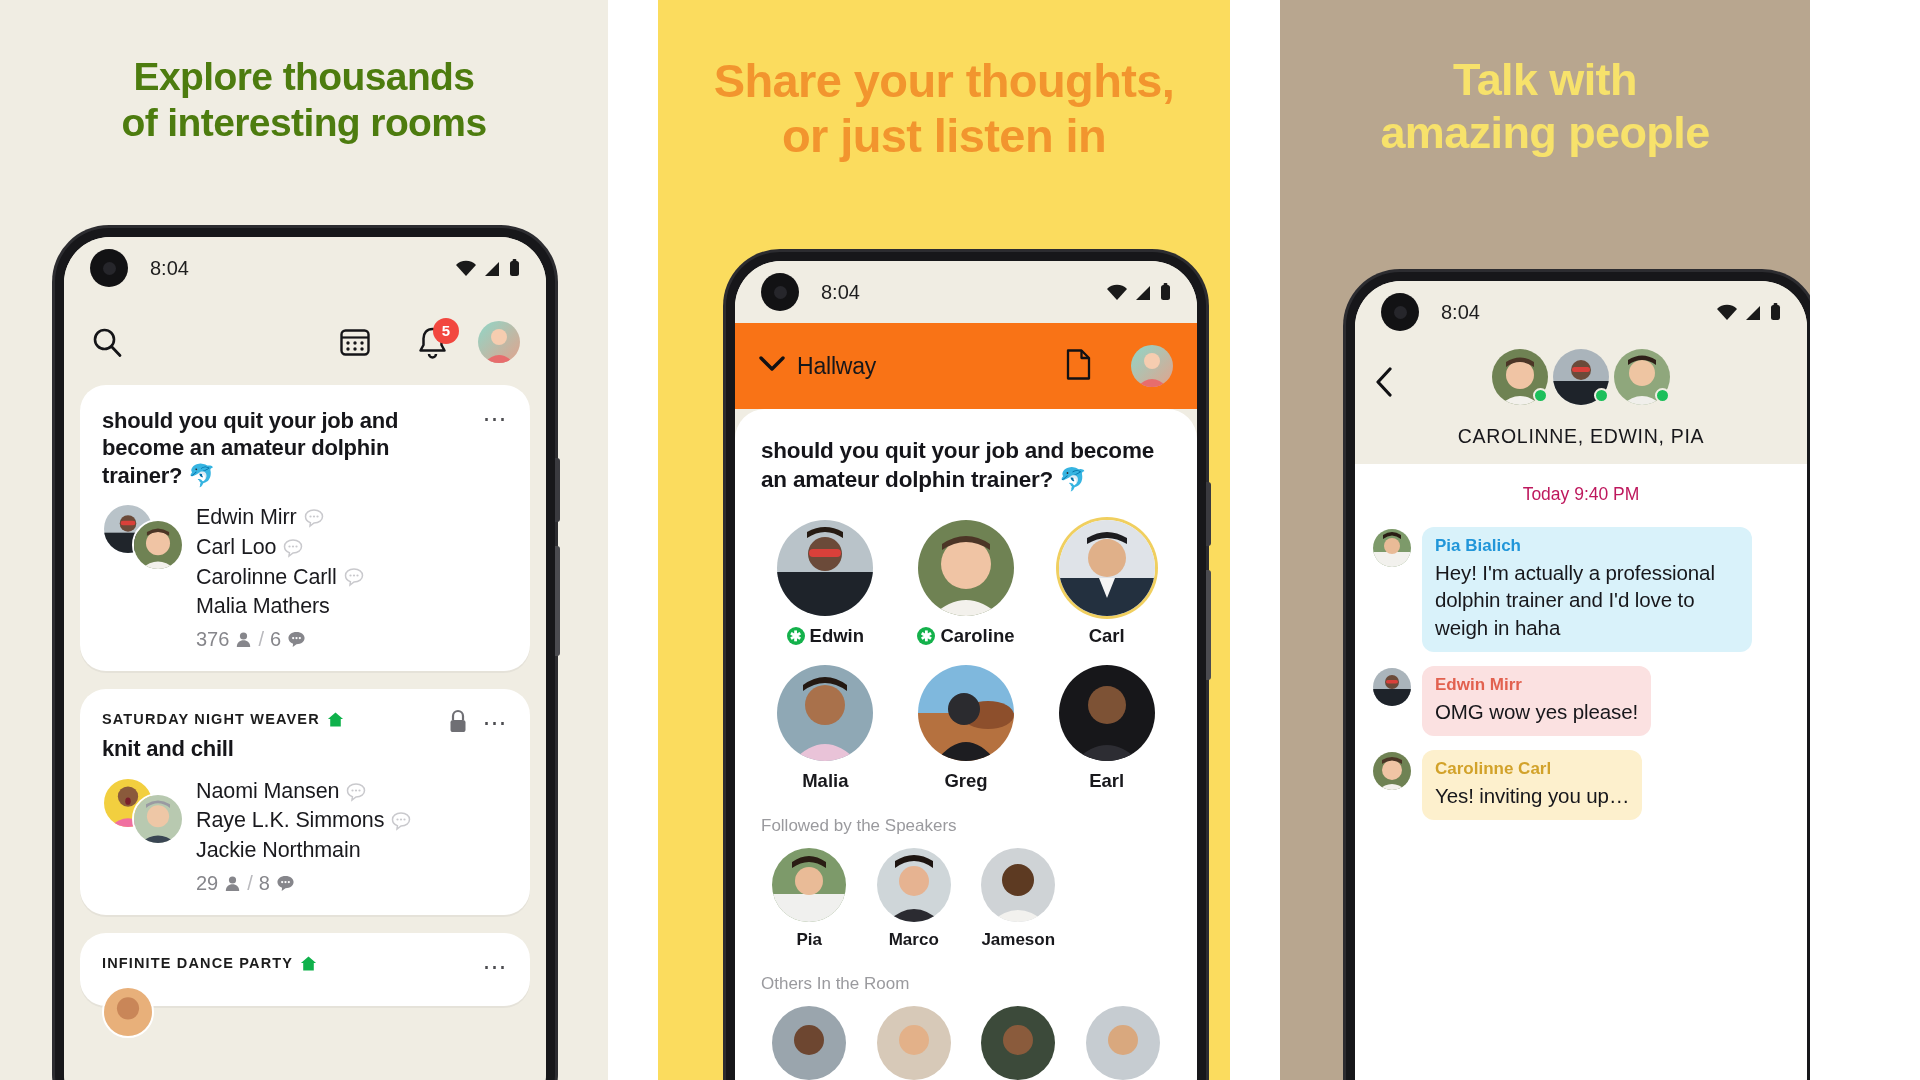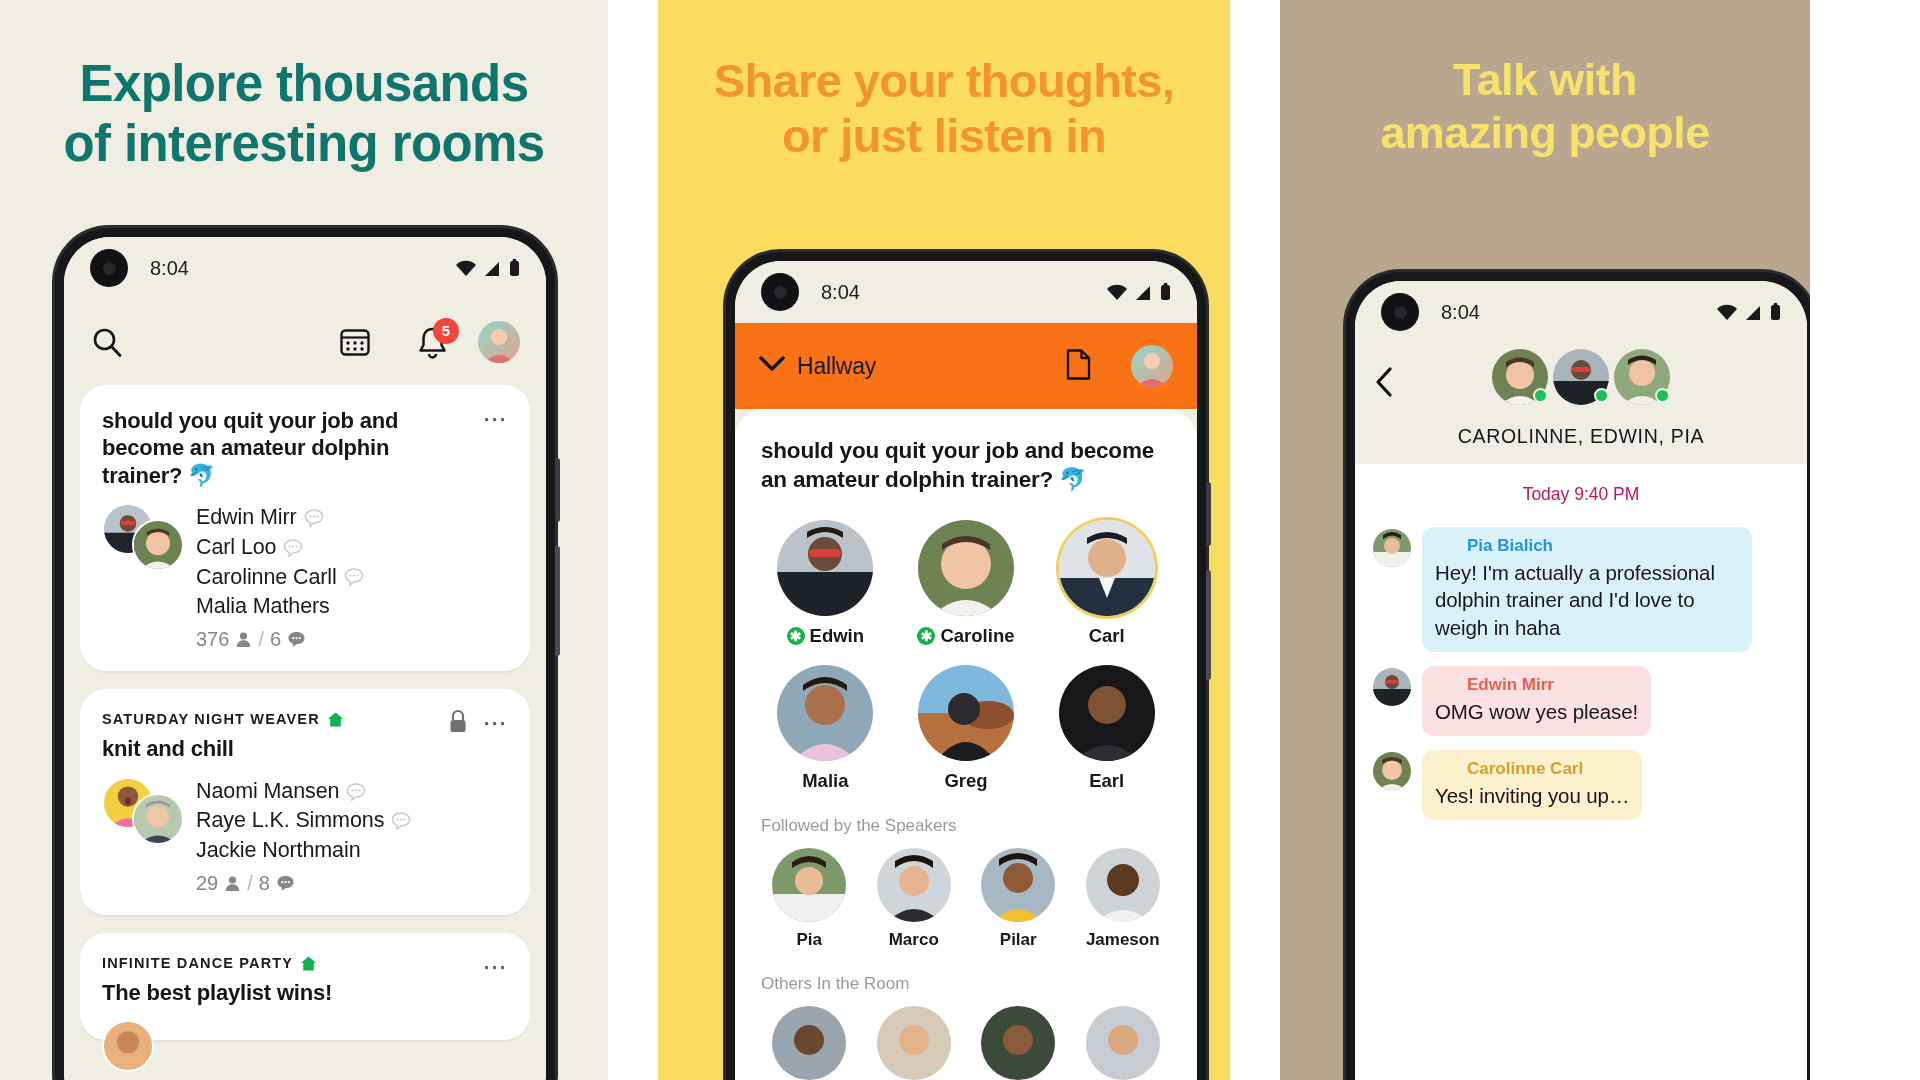--- a/index.html
+++ b/index.html
@@ -18,21 +18,21 @@
   .panel.p2 { width: 572px; background: #fbdc5e; }
   .panel.p3 { width: 530px; background: #b8a68f; }
 
   .headline {
     text-align: center;
     font-weight: 700;
     letter-spacing: -0.6px;
     line-height: 1.17;
     padding-top: 54px;
   }
-  .p1 .headline { font-size: 51px; color: #0f766e; }
+  .p1 .headline { font-size: 39px; color: #4d7c0f; }
   .p2 .headline { font-size: 47px; color: #f2952e; }
   .p3 .headline { font-size: 45px; color: #f7e26b; }
 
   
   .phone {
     position: absolute;
     border-radius: 54px;
     background: #17171a;
     padding: 9px;
     box-shadow: 0 0 0 3px #2c2c30;
@@ -225,21 +225,21 @@
   .chat-title {
     text-align: center; margin-top: 20px;
     font-size: 19.5px; letter-spacing: 0.7px; color: #17171b;
   }
   .back-arrow { position: absolute; left: 20px; top: 24px; }
   .chatbody { background: #fff; height: calc(100% - 62px - 150px); padding: 20px 18px; }
   .daystamp { text-align: center; font-size: 17.5px; color: #be185d; margin-bottom: 22px; }
   .msg { display: flex; gap: 11px; margin-bottom: 14px; align-items: flex-start; }
   .msg .ava { width: 38px; height: 38px; border-radius: 50%; overflow: hidden; flex: 0 0 auto; margin-top: 2px; }
   .bubble { border-radius: 12px; padding: 9px 13px 11px 13px; max-width: 330px; }
-  .bubble .who { font-size: 17px; font-weight: 700; margin-bottom: 3px; margin-left: 32px; }
+  .bubble .who { font-size: 17px; font-weight: 700; margin-bottom: 3px; }
   .bubble .txt { font-size: 20.5px; color: #17171b; line-height: 1.33; letter-spacing: -0.1px; }
 
   
   .ph { width: 100%; height: 100%; display: block; }
 </style>
 </head>
 <body>
 
 <div class="stage">
 
@@ -482,21 +482,20 @@
           </div>
 
           <div class="card">
             <span class="dots">⋯</span>
             <div class="card-eyebrow">
               <span>INFINITE DANCE PARTY</span>
               <svg width="17" height="17" viewBox="0 0 18 18">
                   <path d="M9 1.5 L17 8.4 L14.6 8.4 L14.6 16.5 L3.4 16.5 L3.4 8.4 L1 8.4 Z" fill="#0fb14b"></path>
                 </svg>
             </div>
-            <div class="card-title">The best playlist wins!</div>
             <div class="speakers">
               <div class="stack">
                 <div class="av a">
                   <svg class="ph" viewBox="0 0 52 52">
                       <rect width="52" height="52" fill="#e8b07a"></rect>
                       <circle cx="26" cy="22" r="12" fill="#c98658"></circle>
                     </svg>
                 </div>
               </div>
               <div class="names"></div>
@@ -680,31 +679,20 @@
                     <circle cx="37" cy="33" r="15" fill="#e6b391"></circle>
                     <path d="M18 20 Q37 6 56 20 L56 13 Q37 1 18 13 Z" fill="#1d1410"></path>
                     <path d="M10 74 Q37 48 64 74 Z" fill="#2b2b31"></path>
                   </svg>
               </div>
               <div class="lbl">Marco</div>
             </div>
             <div>
               <div class="pic">
                 <svg class="ph" viewBox="0 0 74 74">
-                    <rect width="74" height="74" fill="#a8b7c4"></rect>
-                    <circle cx="37" cy="30" r="15" fill="#8f5a38"></circle>
-                    <path d="M12 74 Q37 48 62 74 Z" fill="#f2c02c"></path>
-                    <path d="M18 18 Q37 4 56 18 L56 11 Q37 -1 18 11 Z" fill="#1d120c"></path>
-                  </svg>
-              </div>
-              <div class="lbl">Pilar</div>
-            </div>
-            <div>
-              <div class="pic">
-                <svg class="ph" viewBox="0 0 74 74">
                     <rect width="74" height="74" fill="#cfd3d6"></rect>
                     <circle cx="37" cy="32" r="16" fill="#5d3a22"></circle>
                     <path d="M10 74 Q37 50 64 74 Z" fill="#f2f1ee"></path>
                   </svg>
               </div>
               <div class="lbl">Jameson</div>
             </div>
           </div>
 
           <div class="section-label">Others In the Room</div>

